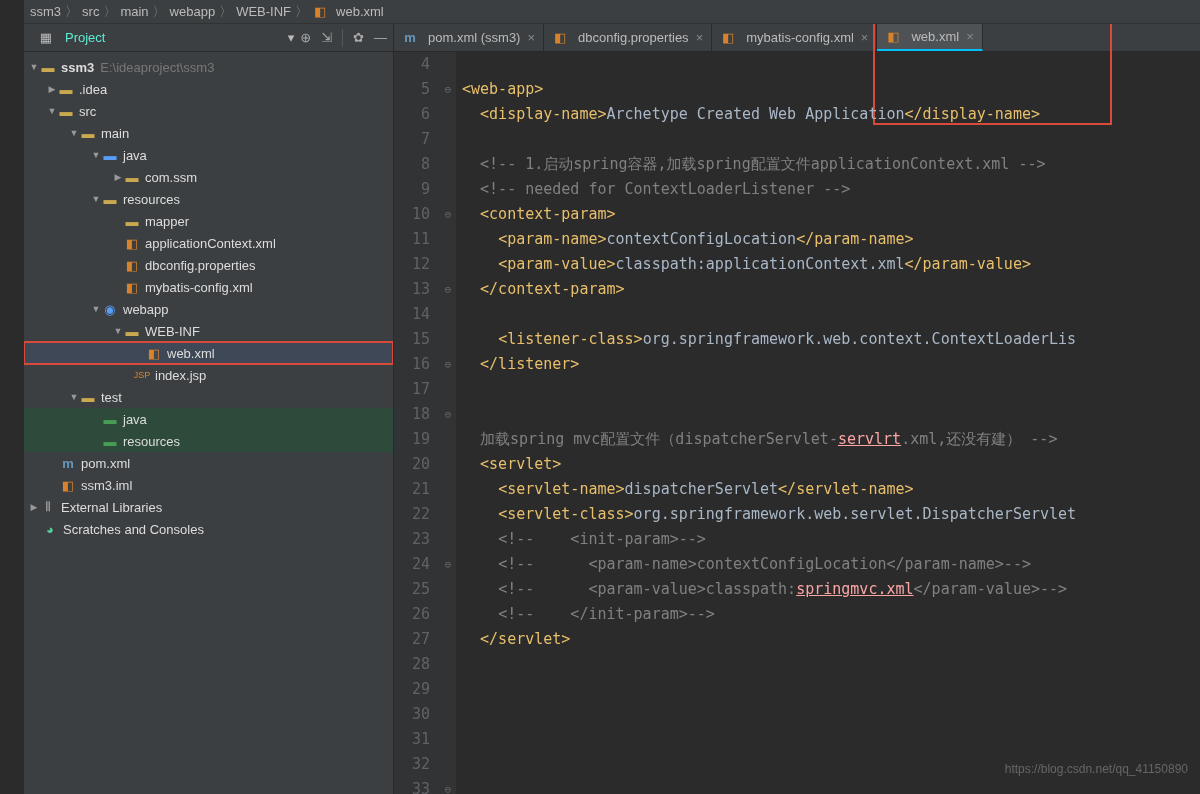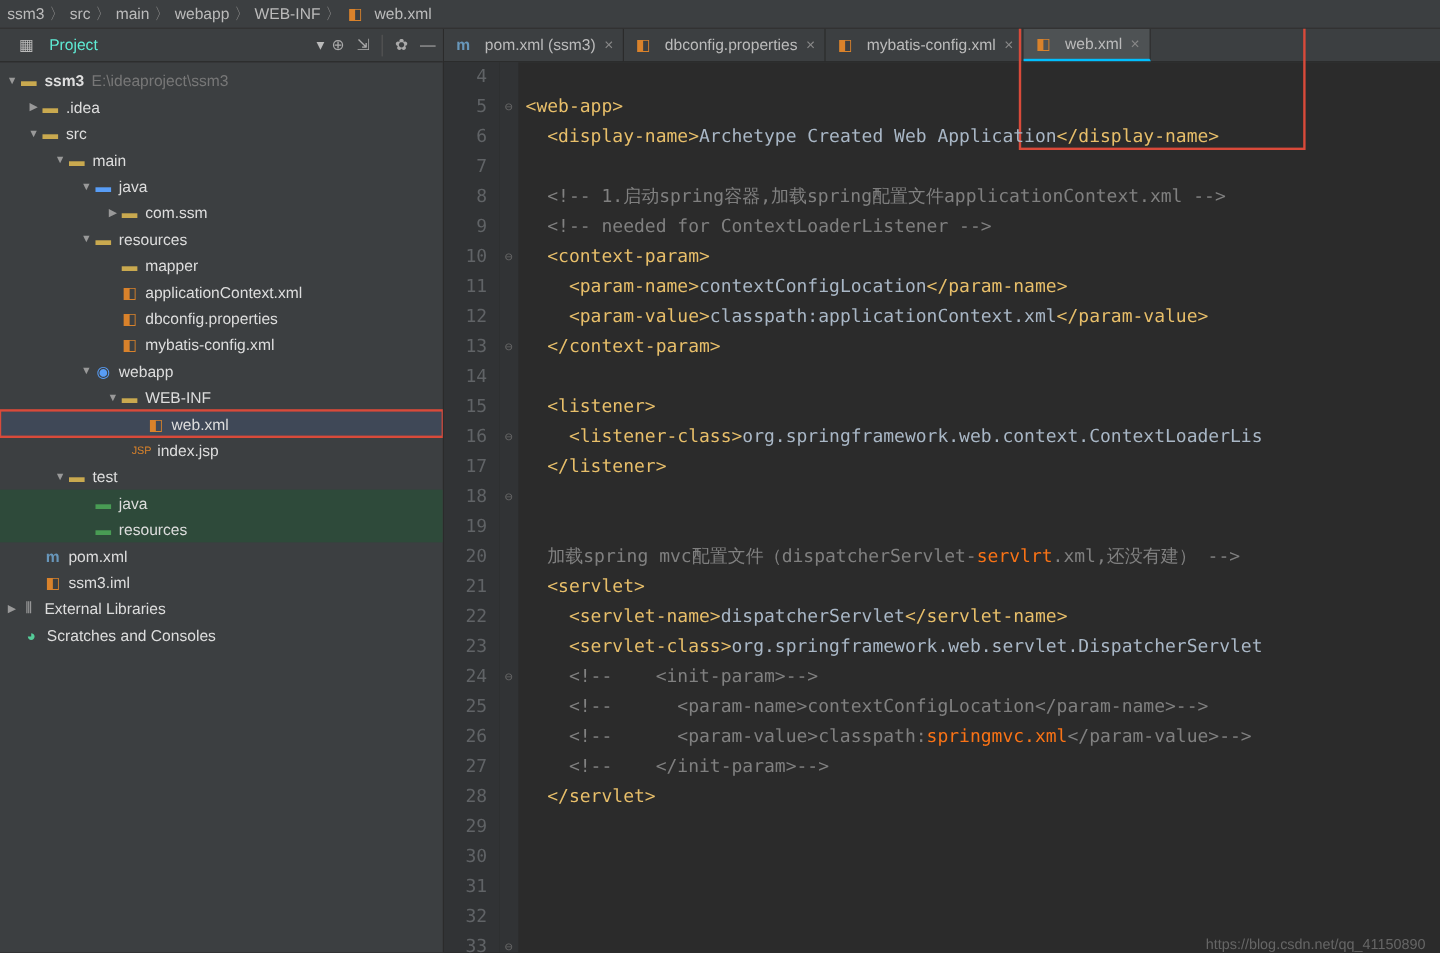--- a/index.html
+++ b/index.html
@@ -5,21 +5,21 @@
 * { margin: 0; padding: 0; box-sizing: border-box; }
 body {
   font-family: 'Segoe UI', Arial, sans-serif;
   background: #2b2b2b;
   color: #bababa;
   font-size: 13px;
   width: 1200px;
   height: 794px;
   overflow: hidden;
 }
-.container { display: flex; flex-direction: column; height: 100%; }
+.container { display: flex; flex-direction: column; height: 100%; margin-left: 24px; }
 .breadcrumb {
   display: flex; align-items: center; height: 24px;
   padding: 0 6px; background: #3c3f41; color: #bbb;
   border-bottom: 1px solid #323232;
 }
 .breadcrumb-item { display: flex; align-items: center; gap: 3px; }
 .breadcrumb-sep { color: #888; margin: 0 4px; }
 .main { display: flex; flex: 1; overflow: hidden; }
 .sidebar {
   width: 370px; background: #3c3f41; display: flex;
@@ -75,23 +75,23 @@
 }
 .gutter-line { height: 25px; line-height: 25px; }
 .code { flex: 1; position: relative; }
 .fold-col { width: 16px; background: #313335; text-align: center; color: #666; }
 .fold-mark { height: 25px; line-height: 25px; font-size: 11px; }
 .code-line { height: 25px; line-height: 25px; white-space: pre; padding-left: 6px; }
 .tag { color: #e8bf6a; }
 .tag-u { color: #e8bf6a; }
 .txt { color: #a9b7c6; }
 .cmt { color: #808080; }
-.cmt-u { color: #f97316; }
+.cmt-u { color: #fca5a5; text-decoration: underline; }
 .watermark {
-  position: absolute; bottom: 0; right: 12px;
+  position: absolute; bottom: 18px; right: 12px;
   color: #666; font-size: 12px; font-family: sans-serif;
 }
 .dash { color: #666; }
 </style>
 </head>
 <body>
 
 <div class="container">
   <div class="breadcrumb">
     <span class="breadcrumb-item">
@@ -331,21 +331,20 @@
 <div class="code-line"><span class="tag">&lt;</span><span class="tag-u">web-app</span><span class="tag">&gt;</span></div>
 <div class="code-line">  <span class="tag">&lt;display-name&gt;</span><span class="txt">Archetype Created Web Application</span><span class="tag">&lt;/display-name&gt;</span></div>
 <div class="code-line"></div>
 <div class="code-line">  <span class="cmt">&lt;!-- 1.启动spring容器,加载spring配置文件applicationContext.xml --&gt;</span></div>
 <div class="code-line">  <span class="cmt">&lt;!-- needed for ContextLoaderListener --&gt;</span></div>
 <div class="code-line">  <span class="tag">&lt;context-param&gt;</span></div>
 <div class="code-line">    <span class="tag">&lt;param-name&gt;</span><span class="txt">contextConfigLocation</span><span class="tag">&lt;/param-name&gt;</span></div>
 <div class="code-line">    <span class="tag">&lt;param-value&gt;</span><span class="txt">classpath:applicationContext.xml</span><span class="tag">&lt;/param-value&gt;</span></div>
 <div class="code-line">  <span class="tag">&lt;/context-param&gt;</span></div>
 <div class="code-line"></div>
-<div class="code-line">  <span class="tag">&lt;listener&gt;</span></div>
 <div class="code-line">    <span class="tag">&lt;listener-class&gt;</span><span class="txt">org.springframework.web.context.ContextLoaderLis</span></div>
 <div class="code-line">  <span class="tag">&lt;/listener&gt;</span></div>
 <div class="code-line"></div>
 <div class="code-line"></div>
 <div class="code-line">  <span class="cmt">加载spring mvc配置文件（dispatcherServlet-</span><span class="cmt-u">servlrt</span><span class="cmt">.xml,还没有建） --&gt;</span></div>
 <div class="code-line">  <span class="tag">&lt;servlet&gt;</span></div>
 <div class="code-line">    <span class="tag">&lt;servlet-name&gt;</span><span class="txt">dispatcherServlet</span><span class="tag">&lt;/servlet-name&gt;</span></div>
 <div class="code-line">    <span class="tag">&lt;servlet-class&gt;</span><span class="txt">org.springframework.web.servlet.DispatcherServlet</span></div>
 <div class="code-line">    <span class="cmt">&lt;!--    &lt;init-param&gt;--&gt;</span></div>
 <div class="code-line">    <span class="cmt">&lt;!--      &lt;param-name&gt;contextConfigLocation&lt;/param-name&gt;--&gt;</span></div>

